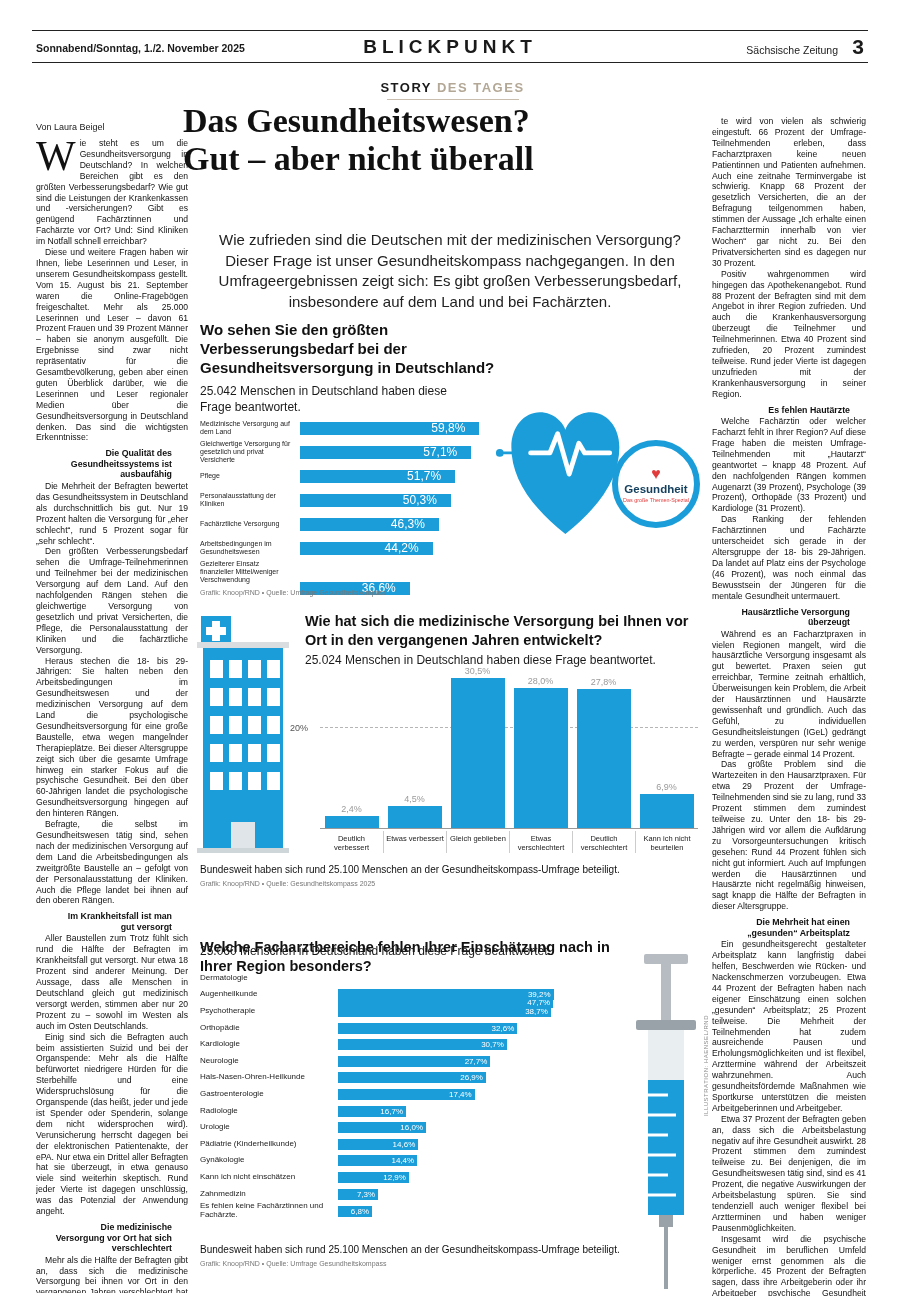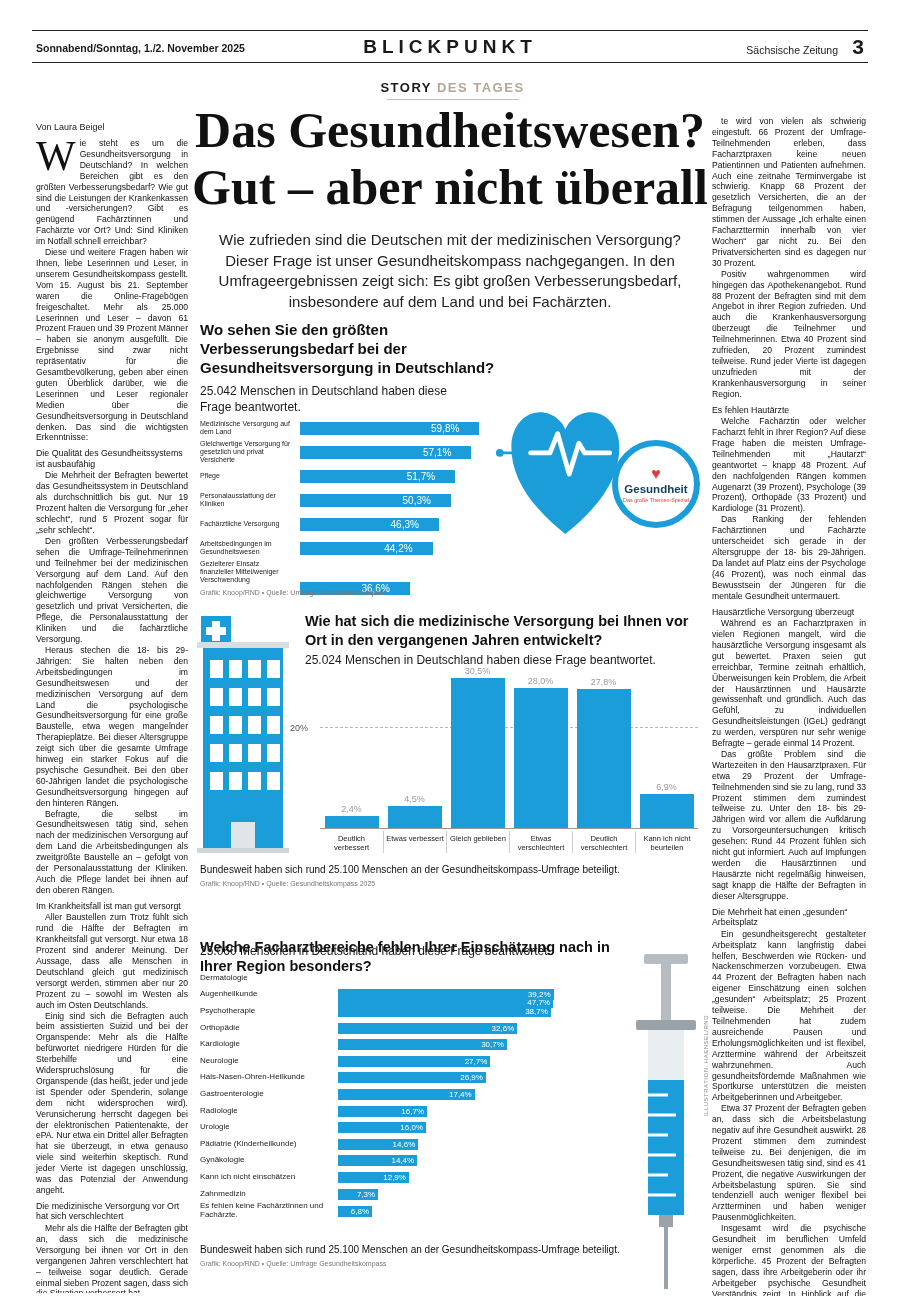--- a/index.html
+++ b/index.html
@@ -8,39 +8,39 @@
   .rule{position:absolute;left:32px;right:32px;height:1px;background:#222;}
   .rule.top{top:30px}.rule.hdr{top:62px}
   .date{position:absolute;left:36px;top:42px;font-size:10.5px;font-weight:bold;}
   .section{position:absolute;left:0;right:0;top:36px;text-align:center;font-size:19px;font-weight:bold;letter-spacing:5px;}
   .paper{position:absolute;right:62px;top:44px;font-size:10.5px;}
   .pageno{position:absolute;right:36px;top:35px;font-size:21px;font-weight:bold;}
   .kicker{position:absolute;left:200px;width:505px;top:80px;text-align:center;font-size:13px;font-weight:bold;letter-spacing:1.5px;}
   .kicker .muted{color:#b3a795;}
   .kicker-underline{margin:4px auto 0;width:132px;height:1px;background:#c9beae;}
   .headline{position:absolute;left:183px;width:534px;top:102px;font-family:"Liberation Serif",serif;
-            font-weight:700;font-size:50px;line-height:1.13;text-align:center;color:#111;}
+            font-weight:700;font-size:34px;line-height:1.13;color:#111;}
   .deck{position:absolute;left:213px;width:474px;top:230px;font-size:15px;line-height:1.38;text-align:center;color:#222;}
   .byline{position:absolute;left:36px;top:122px;font-size:9px;}
   .col{position:absolute;font-size:8.6px;line-height:1.27;text-align:justify;color:#111;}
   .col-left{left:36px;width:152px;top:138px;height:1155px;overflow:hidden;}
   .col-right{left:712px;width:154px;top:116px;height:1180px;overflow:hidden;}
   .para{margin:0;text-indent:9px;}
   .para.first{text-indent:0;}
-  .sub{font-weight:normal;margin:5px 0 1px;font-size:8.8px;line-height:1.2;text-align:left;}
+  .sub{font-weight:bold;margin:5px 16px 1px;font-size:8.8px;line-height:1.2;text-align:right;}
   .dropcap{float:left;font-family:"Liberation Serif",serif;font-size:42px;line-height:33px;padding:2px 4px 0 0;}
   .c-title{position:absolute;font-weight:bold;color:#111;}
   #c1-title{left:200px;top:320px;width:300px;font-size:15px;line-height:1.27;}
   #c1-sub{position:absolute;left:200px;top:384px;width:252px;font-size:12px;line-height:1.3;}
   #c1-rows{position:absolute;left:200px;top:416px;width:300px;}
   .c1-row{display:flex;align-items:center;height:24px;}
   .c1-label{width:100px;padding-right:6px;font-size:7px;line-height:1.13;color:#222;box-sizing:border-box;}
   .c1-track{flex:1;}
   .c1-bar{height:13px;background:var(--accent);display:flex;align-items:center;justify-content:flex-end;}
-  .c1-val{color:#fff;font-size:10px;padding-right:20px;white-space:nowrap;}
+  .c1-val{color:#fff;font-size:12px;padding-right:14px;white-space:nowrap;}
   .source{position:absolute;font-size:7px;color:#777;}
   #c1-source{left:200px;top:589px;}
   #heart-illu{position:absolute;left:494px;top:368px;}
   #badge{position:absolute;left:612px;top:440px;width:88px;height:88px;border:6px solid var(--accent);border-radius:50%;
          background:#fff;box-sizing:border-box;display:flex;flex-direction:column;align-items:center;justify-content:center;text-align:center;}
   .badge-heart{color:#E23B3B;font-size:16px;line-height:1;}
   .badge-title{font-size:11.5px;font-weight:bold;color:#14405e;margin-top:1px;}
   .badge-sub{font-size:5.4px;color:#E23B3B;margin-top:2px;}
   #hospital{position:absolute;left:197px;top:616px;}
   #c2-title{left:305px;top:612px;width:400px;font-size:14.5px;line-height:1.3;}
@@ -346,21 +346,21 @@
         <div class="c3-label">Gastroenterologie</div>
         <div class="c3-track">
           <div class="c3-bar" style="width: 95.7px; padding-left: 41px;">
             <span class="c3-val">17,4%</span>
           </div>
         </div>
       </div>
       <div class="c3-row">
         <div class="c3-label">Radiologie</div>
         <div class="c3-track">
-          <div class="c3-bar" style="width: 68px; padding-left: 21px;">
+          <div class="c3-bar" style="width: 68px;">
             <span class="c3-val">16,7%</span>
           </div>
         </div>
       </div>
       <div class="c3-row">
         <div class="c3-label">Urologie</div>
         <div class="c3-track">
           <div class="c3-bar" style="width: 88px;">
             <span class="c3-val">16,0%</span>
           </div>

